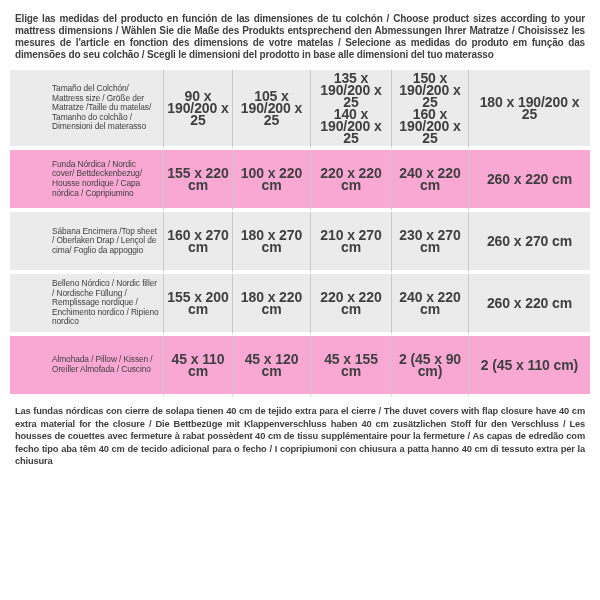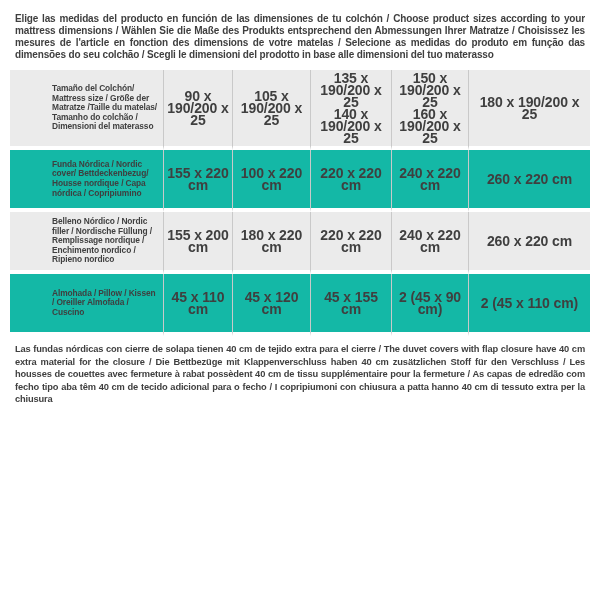--- a/index.html
+++ b/index.html
@@ -11,29 +11,29 @@
   .intro{
     margin:13px 15px 0 15px;
     font-size:10px;line-height:12px;letter-spacing:-0.15px;
     text-align:justify;
   }
   table.size-table{
     border-collapse:separate;border-spacing:0;table-layout:fixed;
     width:580px;margin:9px 10px 0 10px;
   }
   tr.stripe-a{background:#ebebeb;}
-  tr.stripe-b{background:#14b8a6;}
+  tr.stripe-b{background:#f9a8d4;}
   th,td{
     border-bottom:4px solid #ffffff;
     vertical-align:middle;
     height:50px;
   }
   th{
     text-align:left;font-size:8.4px;line-height:9.6px;letter-spacing:-0.1px;
-    padding:4px 4px 4px 42px;font-weight:bold;
+    padding:4px 4px 4px 42px;font-weight:normal;
   }
   td{
     text-align:center;font-size:14px;line-height:12px;letter-spacing:-0.1px;
     border-left:1px solid #c9c9c9;
     white-space:pre-line;
     padding:2px 2px;
   }
   .footnote{
     margin:7px 15px 0 15px;
     font-size:9.3px;line-height:12.5px;letter-spacing:-0.15px;
@@ -69,20 +69,28 @@
       </tr>
       <tr class="stripe-b">
         <th>Funda Nórdica / Nordic cover/ Bettdeckenbezug/ Housse nordique / Capa nórdica / Copripiumino</th>
         <td>155 x 220 cm</td>
         <td>100 x 220 cm</td>
         <td>220 x 220 cm</td>
         <td>240 x 220 cm</td>
         <td>260 x 220 cm</td>
       </tr>
       <tr class="stripe-a">
+        <th>Sábana Encimera /Top sheet / Oberlaken Drap / Lençol de cima/ Foglio da appoggio</th>
+        <td>160 x 270 cm</td>
+        <td>180 x 270 cm</td>
+        <td>210 x 270 cm</td>
+        <td>230 x 270 cm</td>
+        <td>260 x 270 cm</td>
+      </tr>
+      <tr class="stripe-a">
         <th>Belleno Nórdico / Nordic filler / Nordische Füllung / Remplissage nordique / Enchimento nordico / Ripieno nordico</th>
         <td>155 x 200 cm</td>
         <td>180 x 220 cm</td>
         <td>220 x 220 cm</td>
         <td>240 x 220 cm</td>
         <td>260 x 220 cm</td>
       </tr>
       <tr class="stripe-b">
         <th>Almohada / Pillow / Kissen / Oreiller Almofada / Cuscino</th>
         <td>45 x 110 cm</td>

